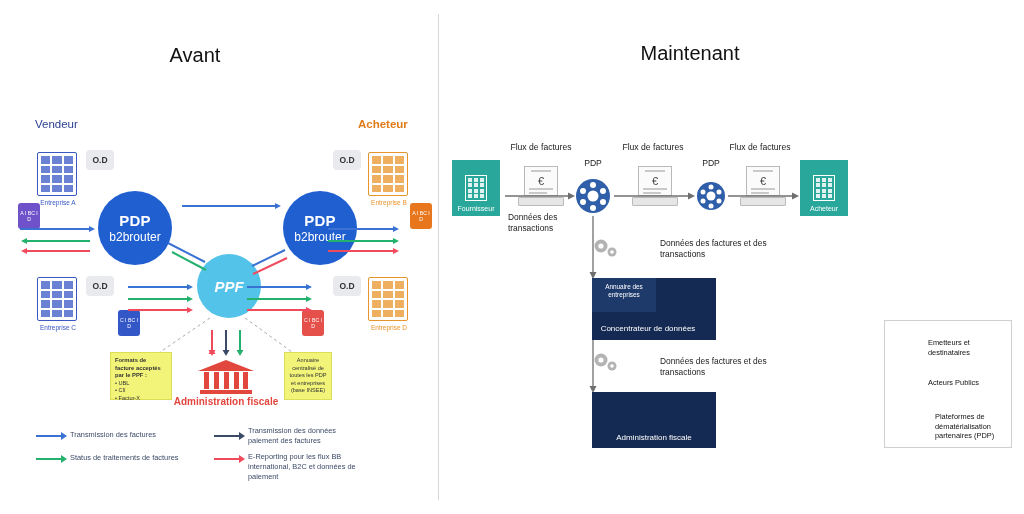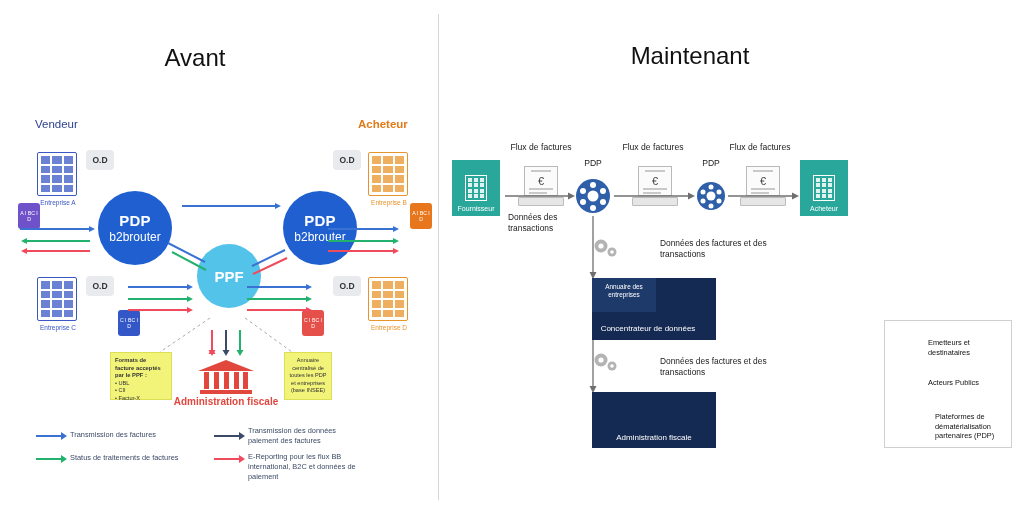--- a/index.html
+++ b/index.html
@@ -16,21 +16,21 @@
     background: #ffffff;
   }
   .panel-divider {
     position: absolute;
     left: 438px; top: 14px;
     width: 1px; height: 486px;
     background: #d7d7d7;
   }
   .panel-title {
     position: absolute;
-    font-size: 24px;
+    font-size: 20px;
     color: #111111;
     font-weight: 400;
     text-align: center;
   }
   #title-avant { left: 100px; top: 44px; width: 190px; }
   #title-maintenant { left: 580px; top: 42px; width: 220px; }
 
   
   .lbl-vendeur {
     position: absolute; left: 35px; top: 118px;
@@ -382,21 +382,21 @@
   <div class="chip red" style="left:302px; top:310px;">C I BC I D</div>
 
   <div class="pdp-circle" style="left:98px; top:191px;">
     <div class="t1">PDP</div>
     <div class="t2">b2brouter</div>
   </div>
   <div class="pdp-circle" style="left:283px; top:191px;">
     <div class="t1">PDP</div>
     <div class="t2">b2brouter</div>
   </div>
-  <div class="ppf-circle" style="left:197px; top:244px;">PPF</div>
+  <div class="ppf-circle" style="left:197px; top:254px;font-style:italic;">PPF</div>
 
   <div class="arr right c-blue" style="left:182px; top:205px; width:94px;"></div>
   <div class="arr right c-blue" style="left:20px; top:228px; width:70px;"></div>
   <div class="arr left c-green" style="left:26px; top:240px; width:64px;"></div>
   <div class="arr left c-red" style="left:26px; top:250px; width:64px;"></div>
 
   <div class="arr right c-blue" style="left:128px; top:286px; width:60px;"></div>
   <div class="arr right c-green" style="left:128px; top:298px; width:60px;"></div>
   <div class="arr right c-red" style="left:128px; top:309px; width:60px;"></div>
 

